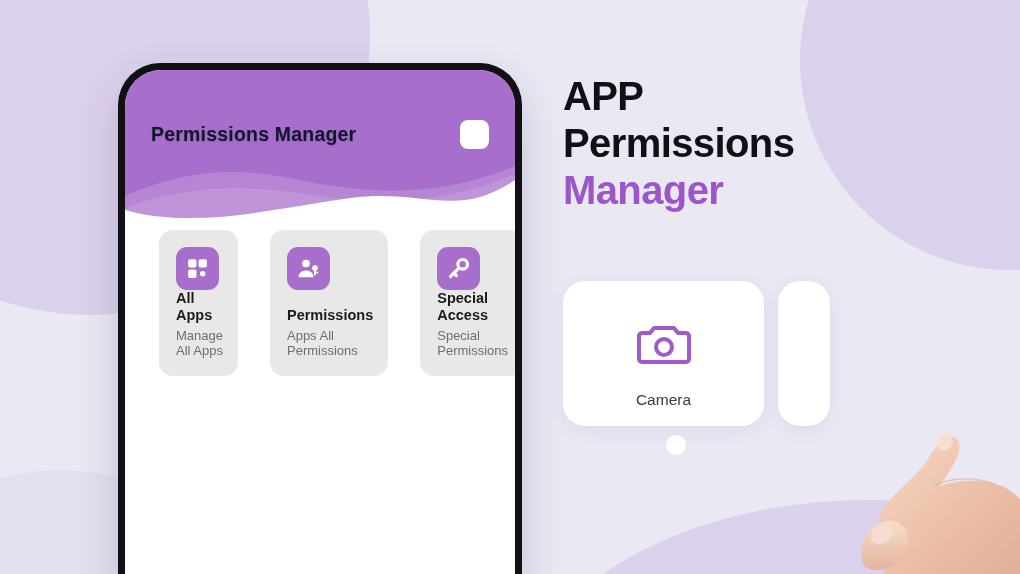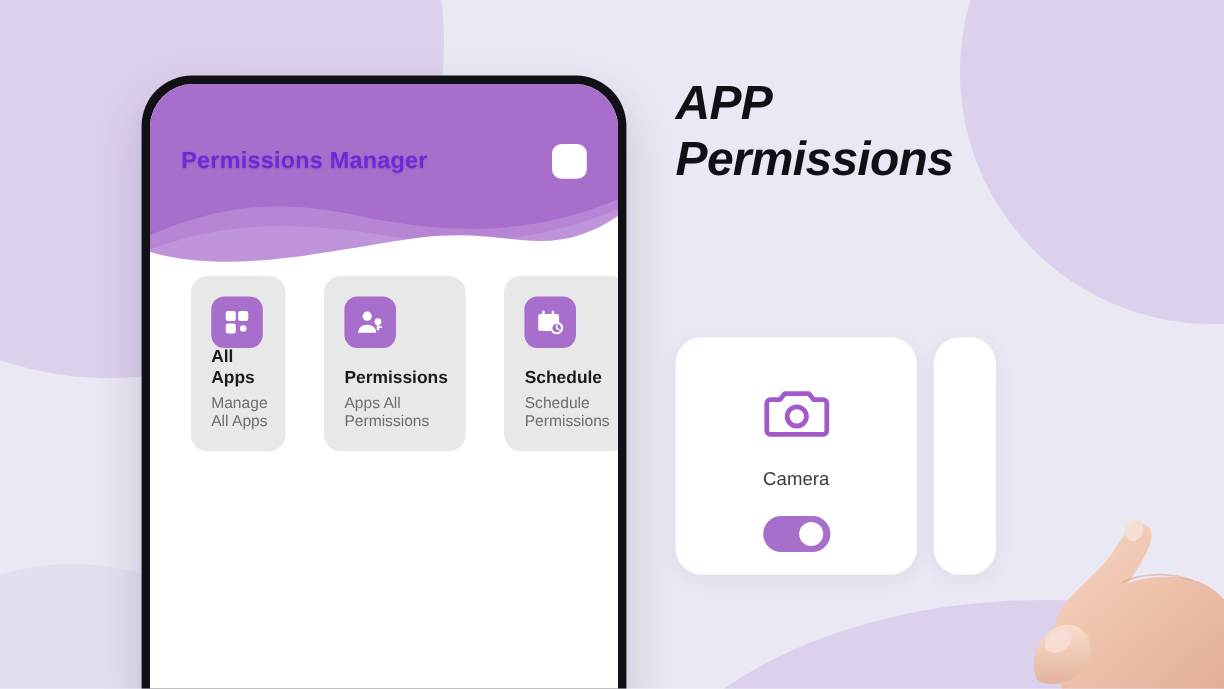--- a/index.html
+++ b/index.html
@@ -48,21 +48,21 @@
   }
   #app-bar svg { position: absolute; left: 0; top: 0; width: 100%; height: 100%; }
   #app-bar-row {
     position: absolute; left: 0; top: 0;
     width: 100%;
     display: flex; align-items: center;
     padding: 50px 26px 0 26px;
   }
   #app-bar-title {
     flex: 1;
-    color: #6d28d9;
+    color: #0f172a;
     font-size: 19.5px;
     font-weight: bold;
     letter-spacing: .2px;
     text-shadow: 0 1px 2px rgba(70,30,100,.25);
   }
   #settings-button {
     width: 29px; height: 29px;
     background: #fff;
     border-radius: 8px;
     display: flex; align-items: center; justify-content: center;
@@ -104,41 +104,40 @@
   .feature-sub {
     margin-top: 4px;
     color: #6e6e72;
     font-size: 13px;
     line-height: 1.2;
   }
 
   
   #headline {
     position: absolute;
-    left: 563px; top: 63px;
+    left: 563px; top: 73px;
     width: 400px;
-    font-style: italic;
   }
   #headline div {
     font-size: 40px;
     font-weight: bold;
     line-height: 1.17;
     letter-spacing: -.6px;
     color: #111015;
   }
   #headline-accent { color: #9b57c9 !important; }
 
   #perm-cards {
     position: absolute;
     left: 563px; top: 281px;
     display: flex;
     gap: 14px;
   }
   .perm-card {
-    width: 201px; height: 198px;
+    width: 201px; height: 145px;
     background: #fff;
     border-radius: 22px;
     display: flex; flex-direction: column;
     align-items: center;
     padding-top: 38px;
     box-shadow: 0 4px 18px rgba(90,60,130,.07);
     flex: none;
   }
   .perm-card.is-partial { width: 52px; }
   .perm-icon { width: 56px; height: 50px; }
@@ -222,44 +221,42 @@
               <circle cx="18.2" cy="11.6" r="2.7" fill="#fff"></circle>
               <rect x="17.3" y="13.4" width="1.8" height="5" fill="#fff"></rect>
               <rect x="19.1" y="15.1" width="2.3" height="1.5" fill="#fff"></rect>
             </svg>
           </div>
           <div class="feature-spacer"></div>
           <div class="feature-title">Permissions</div>
           <div class="feature-sub">Apps All Permissions</div>
         </div>
 
-
         <div class="feature-card">
           <div class="feature-icon">
             <svg viewBox="0 0 24 24">
-              <path d="M4 5.5h13.5a1.6 1.6 0 0 1 1.6 1.6v5.4a6 6 0 0 0-6.6 6.6H4a1.6 1.6 0 0 1-1.6-1.6V7.1A1.6 1.6 0 0 1 4 5.5Z" fill="#fff"></path>
-              <rect x="5.6" y="2.6" width="2" height="4" rx="1" fill="#fff"></rect>
-              <rect x="13.2" y="2.6" width="2" height="4" rx="1" fill="#fff"></rect>
-              <circle cx="17.2" cy="16.6" r="5.1" fill="#fff"></circle>
-              <circle cx="17.2" cy="16.6" r="3.4" fill="#a86ecc"></circle>
-              <path d="M17.2 14.3v2.5l1.8 1.1" stroke="#fff" stroke-width="1.3" stroke-linecap="round" fill="none"></path>
+              <circle cx="16" cy="8" r="4.6" fill="none" stroke="#fff" stroke-width="3"></circle>
+              <path d="M12.6 11.4 4.4 19.6" stroke="#fff" stroke-width="3.2" stroke-linecap="round"></path>
+              <path d="M7.6 16.4l2.4 2.4" stroke="#fff" stroke-width="3" stroke-linecap="round"></path>
             </svg>
           </div>
           <div class="feature-spacer"></div>
-          <div class="feature-title">Schedule</div>
-          <div class="feature-sub">Schedule Permissions</div>
-        </div>
+          <div class="feature-title">Special Access</div>
+          <div class="feature-sub">Special Permissions</div>
+        </div>
+
 
       </div>
     </div>
   </div>
 
   <div id="headline">
     <div>APP</div>
     <div>Permissions</div>
+    <div id="headline-accent">Manager</div>
   </div>
 
   <div id="perm-cards">
 
     <div class="perm-card">
       <div class="perm-icon">
         <svg viewBox="0 0 56 50">
           <path d="M6 14h8l4-5h20l4 5h8a3 3 0 0 1 3 3v23a3 3 0 0 1-3 3H6a3 3 0 0 1-3-3V17a3 3 0 0 1 3-3Z" fill="none" stroke="#a259c9" stroke-width="4" stroke-linejoin="round"></path>
           <circle cx="28" cy="28" r="8" fill="none" stroke="#a259c9" stroke-width="4"></circle>
         </svg>

